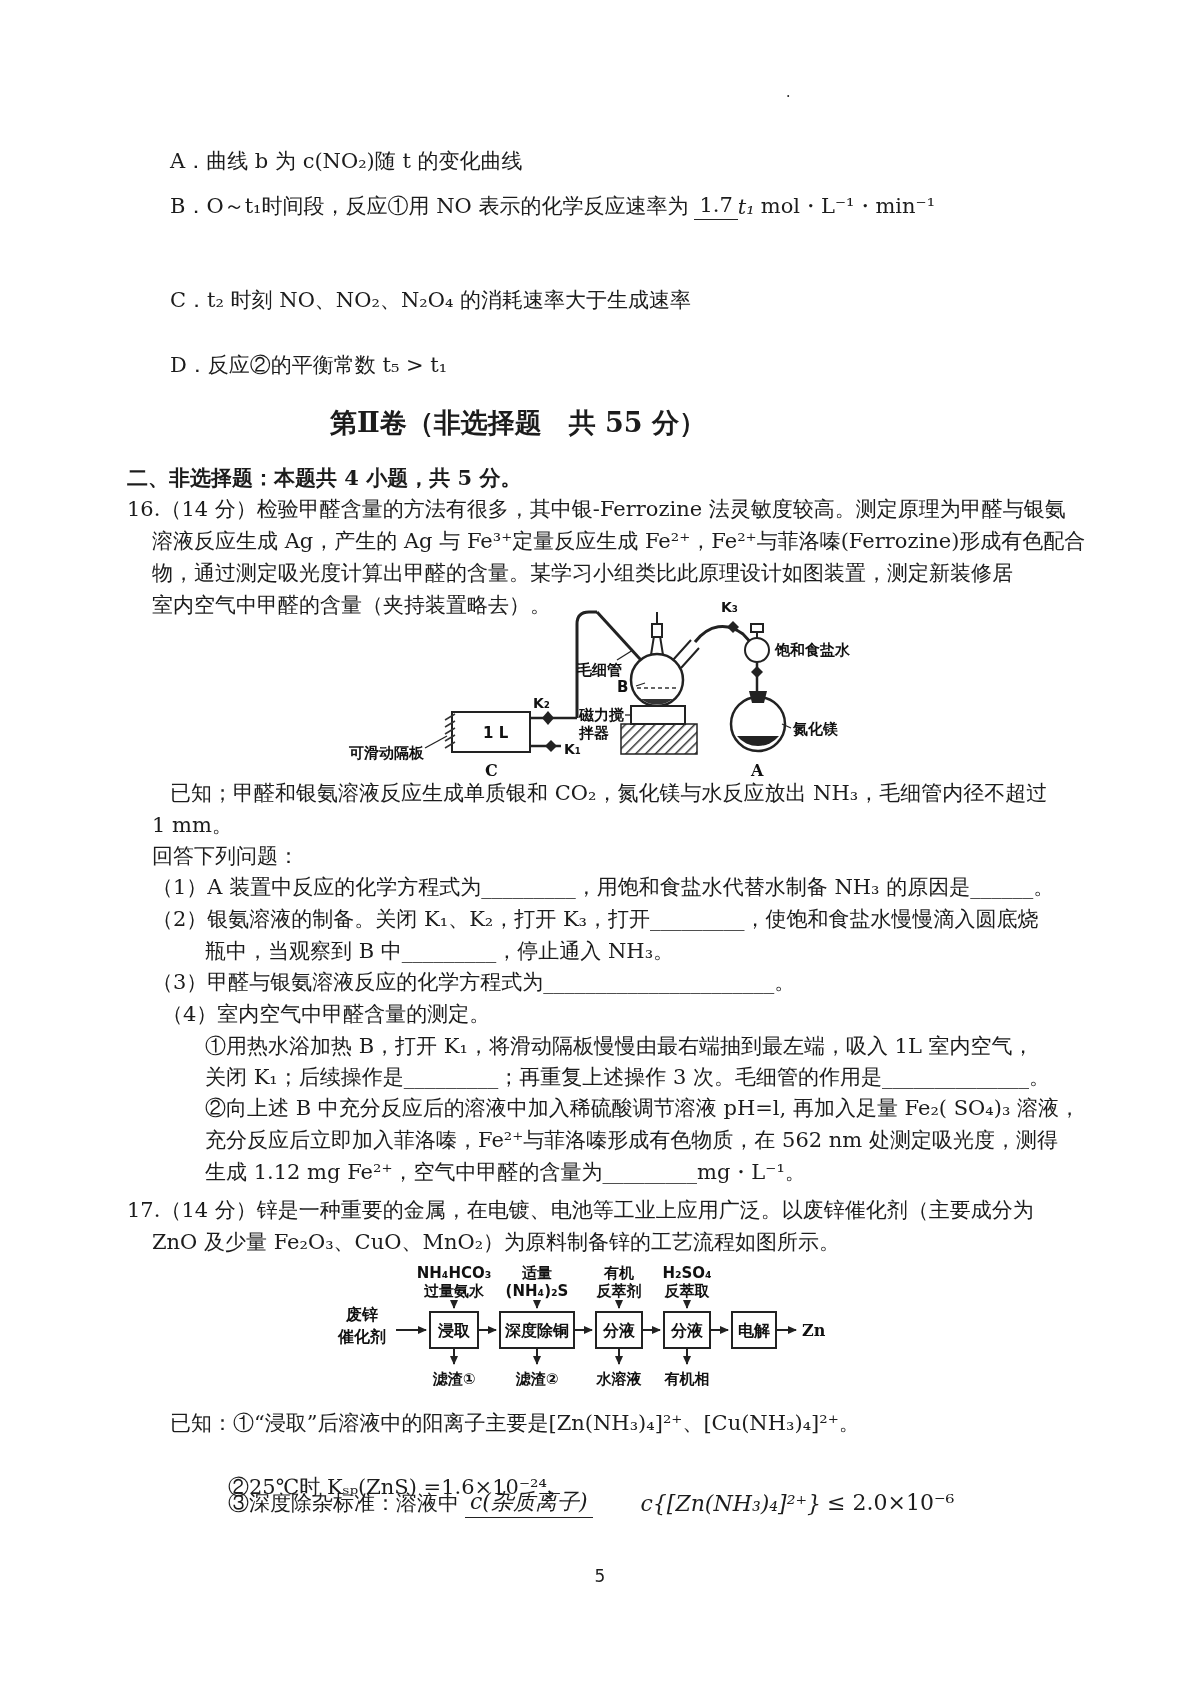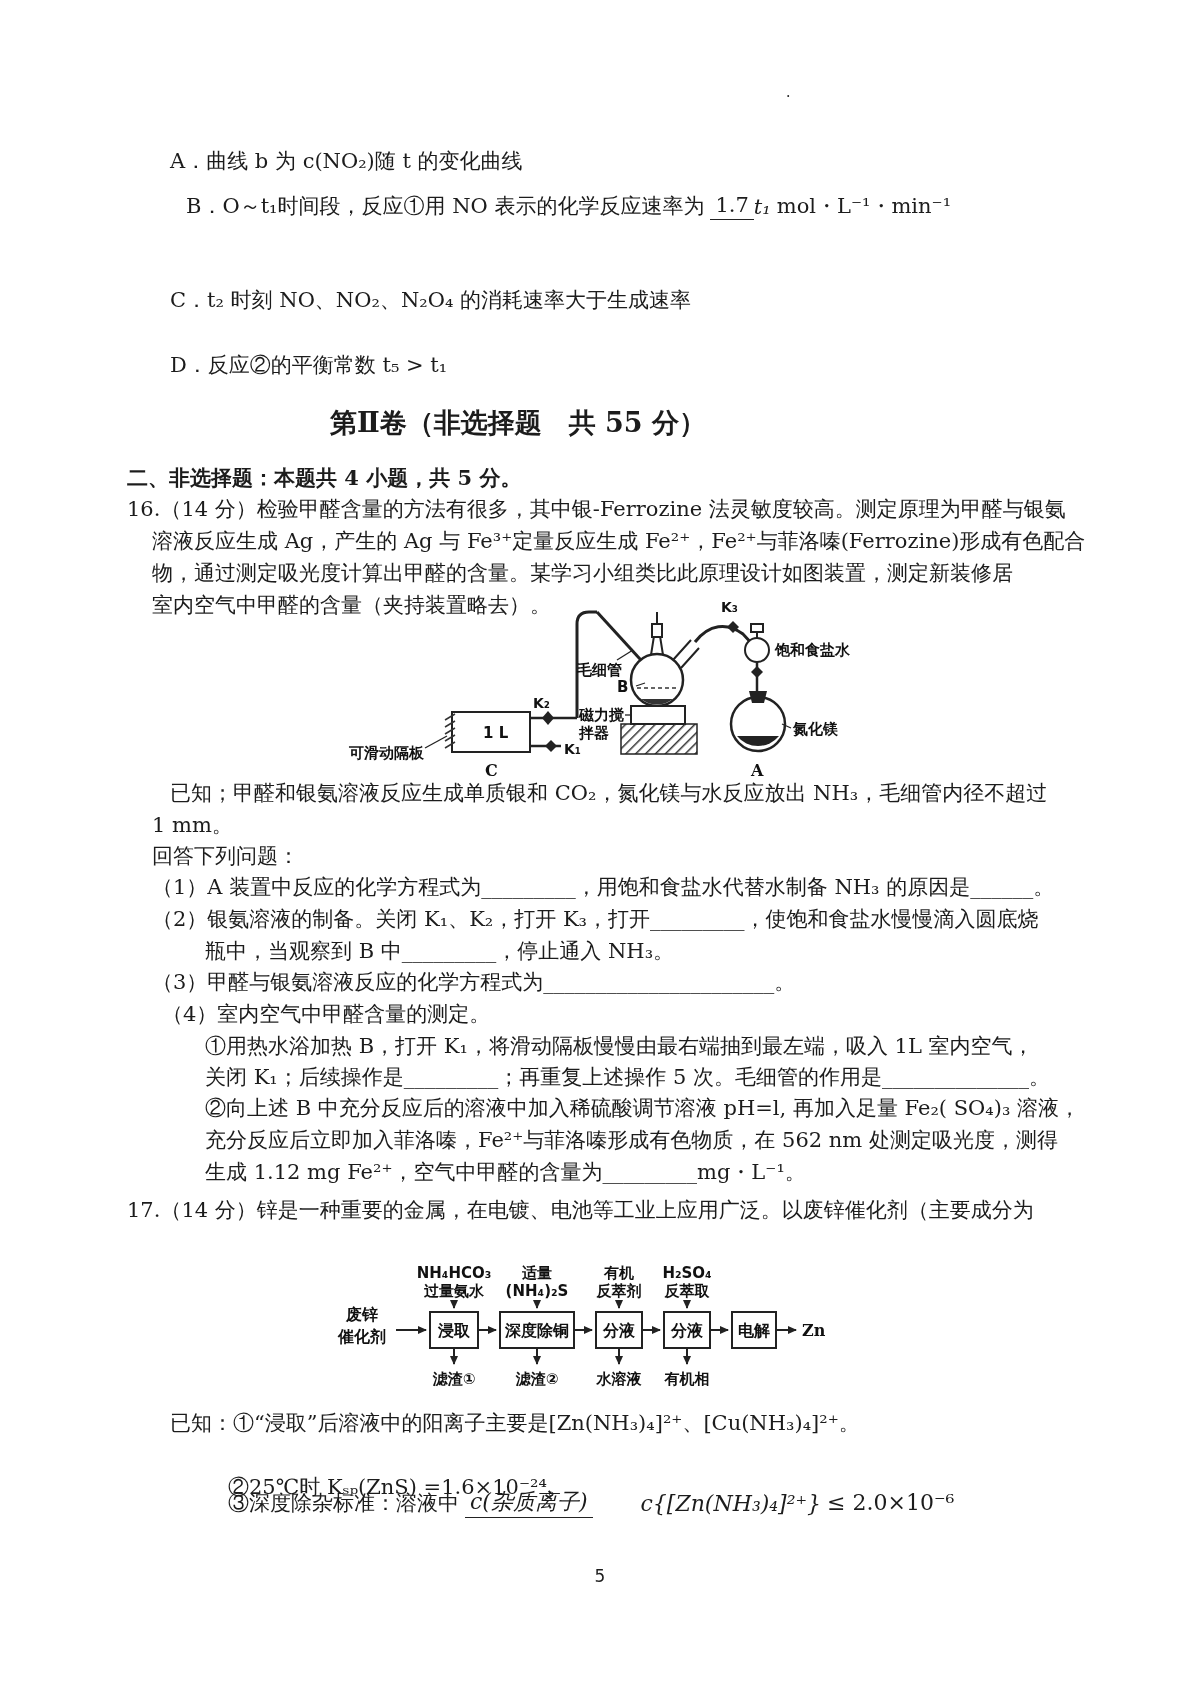--- a/index.html
+++ b/index.html
@@ -19,21 +19,21 @@
 </style>
 </head>
 <body>
 
 <div id="page">
 
   <div class="ln" style="left:786px;top:88px;font-size:14px;">·</div>
 
   <div class="ln" style="left:170px;top:148px;">A．曲线 b 为 c(NO₂)随 t 的变化曲线</div>
 
-  <div class="ln mrow" style="left:170px;top:192px;margin-left:16px;">
+  <div class="ln mrow" style="left:170px;top:192px;">
     <span>B．O～t₁时间段，反应①用 NO 表示的化学反应速率为</span>
     <span class="frac">
       <span class="num">1.7</span>
       <span class="den it">t₁</span>
     </span>
     <span>mol・L⁻¹・min⁻¹</span>
   </div>
 
   <div class="ln" style="left:170px;top:287px;">C．t₂ 时刻 NO、NO₂、N₂O₄ 的消耗速率大于生成速率</div>
   <div class="ln" style="left:170px;top:352px;">D．反应②的平衡常数 t₅ &gt; t₁</div>
@@ -123,26 +123,27 @@
 
   <div class="ln" style="left:170px;top:780px;">已知；甲醛和银氨溶液反应生成单质银和 CO₂，氮化镁与水反应放出 NH₃，毛细管内径不超过</div>
   <div class="ln" style="left:152px;top:812px;">1 mm。</div>
   <div class="ln" style="left:152px;top:843px;">回答下列问题：</div>
   <div class="ln" style="left:152px;top:874px;">（1）A 装置中反应的化学方程式为_________，用饱和食盐水代替水制备 NH₃ 的原因是______。</div>
   <div class="ln" style="left:152px;top:906px;">（2）银氨溶液的制备。关闭 K₁、K₂，打开 K₃，打开_________，使饱和食盐水慢慢滴入圆底烧</div>
   <div class="ln" style="left:205px;top:938px;">瓶中，当观察到 B 中_________，停止通入 NH₃。</div>
   <div class="ln" style="left:152px;top:969px;">（3）甲醛与银氨溶液反应的化学方程式为______________________。</div>
   <div class="ln" style="left:152px;top:1001px;margin-left:10px;">（4）室内空气中甲醛含量的测定。</div>
   <div class="ln" style="left:205px;top:1033px;">①用热水浴加热 B，打开 K₁，将滑动隔板慢慢由最右端抽到最左端，吸入 1L 室内空气，</div>
-  <div class="ln" style="left:205px;top:1064px;">关闭 K₁；后续操作是_________；再重复上述操作 5 次。毛细管的作用是______________。</div>
+  <div class="ln" style="left:205px;top:1064px;">关闭 K₁；后续操作是_________；再重复上述操作 3 次。毛细管的作用是______________。</div>
   <div class="ln" style="left:205px;top:1095px;">②向上述 B 中充分反应后的溶液中加入稀硫酸调节溶液 pH=l, 再加入足量 Fe₂( SO₄)₃ 溶液，</div>
   <div class="ln" style="left:205px;top:1127px;">充分反应后立即加入菲洛嗪，Fe²⁺与菲洛嗪形成有色物质，在 562 nm 处测定吸光度，测得</div>
   <div class="ln" style="left:205px;top:1159px;">生成 1.12 mg Fe²⁺，空气中甲醛的含量为_________mg・L⁻¹。</div>
 
   <div class="ln" style="left:127px;top:1197px;">17.（14 分）锌是一种重要的金属，在电镀、电池等工业上应用广泛。以废锌催化剂（主要成分为</div>
+  <div class="ln" style="left:152px;top:1229px;">ZnO 及少量 Fe₂O₃、CuO、MnO₂）为原料制备锌的工艺流程如图所示。</div>
 
   <svg style="position:absolute;left:330px;top:1252px;" width="500" height="150" viewBox="0 0 500 150">
     <defs>
       <marker id="arr" markerWidth="9" markerHeight="8" refX="8" refY="4" orient="auto" markerUnits="userSpaceOnUse">
         <path d="M0,0 L9,4 L0,8 Z" fill="#222"></path>
       </marker>
     </defs>
 
     <text x="16" y="68" font-size="16">废锌</text>
     <text x="8" y="90" font-size="16">催化剂</text>

